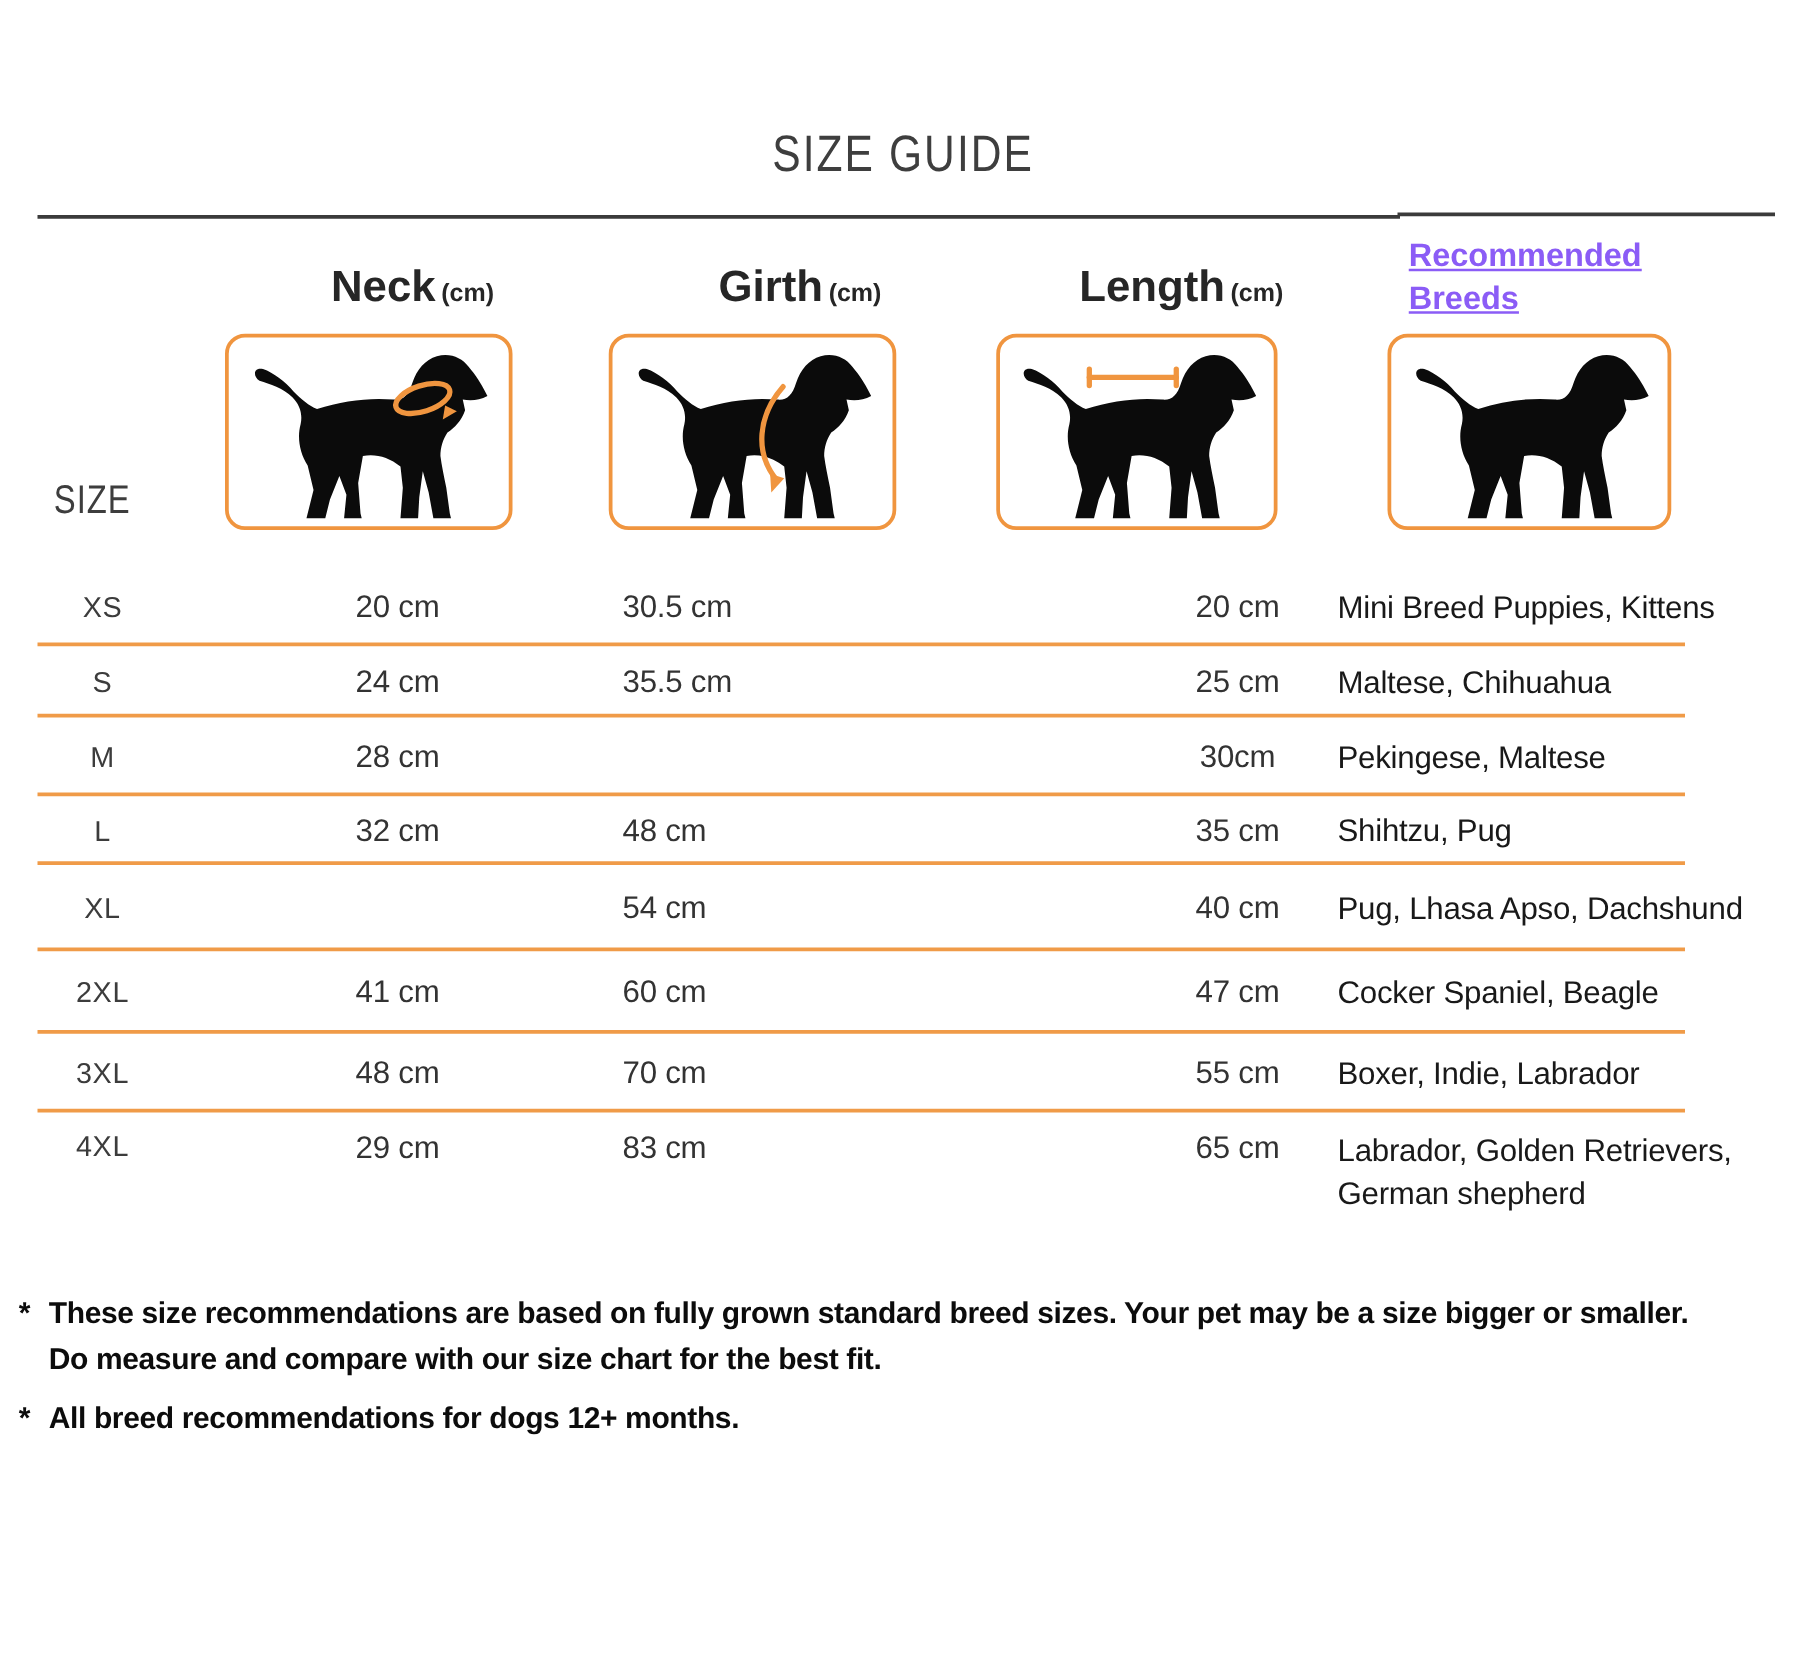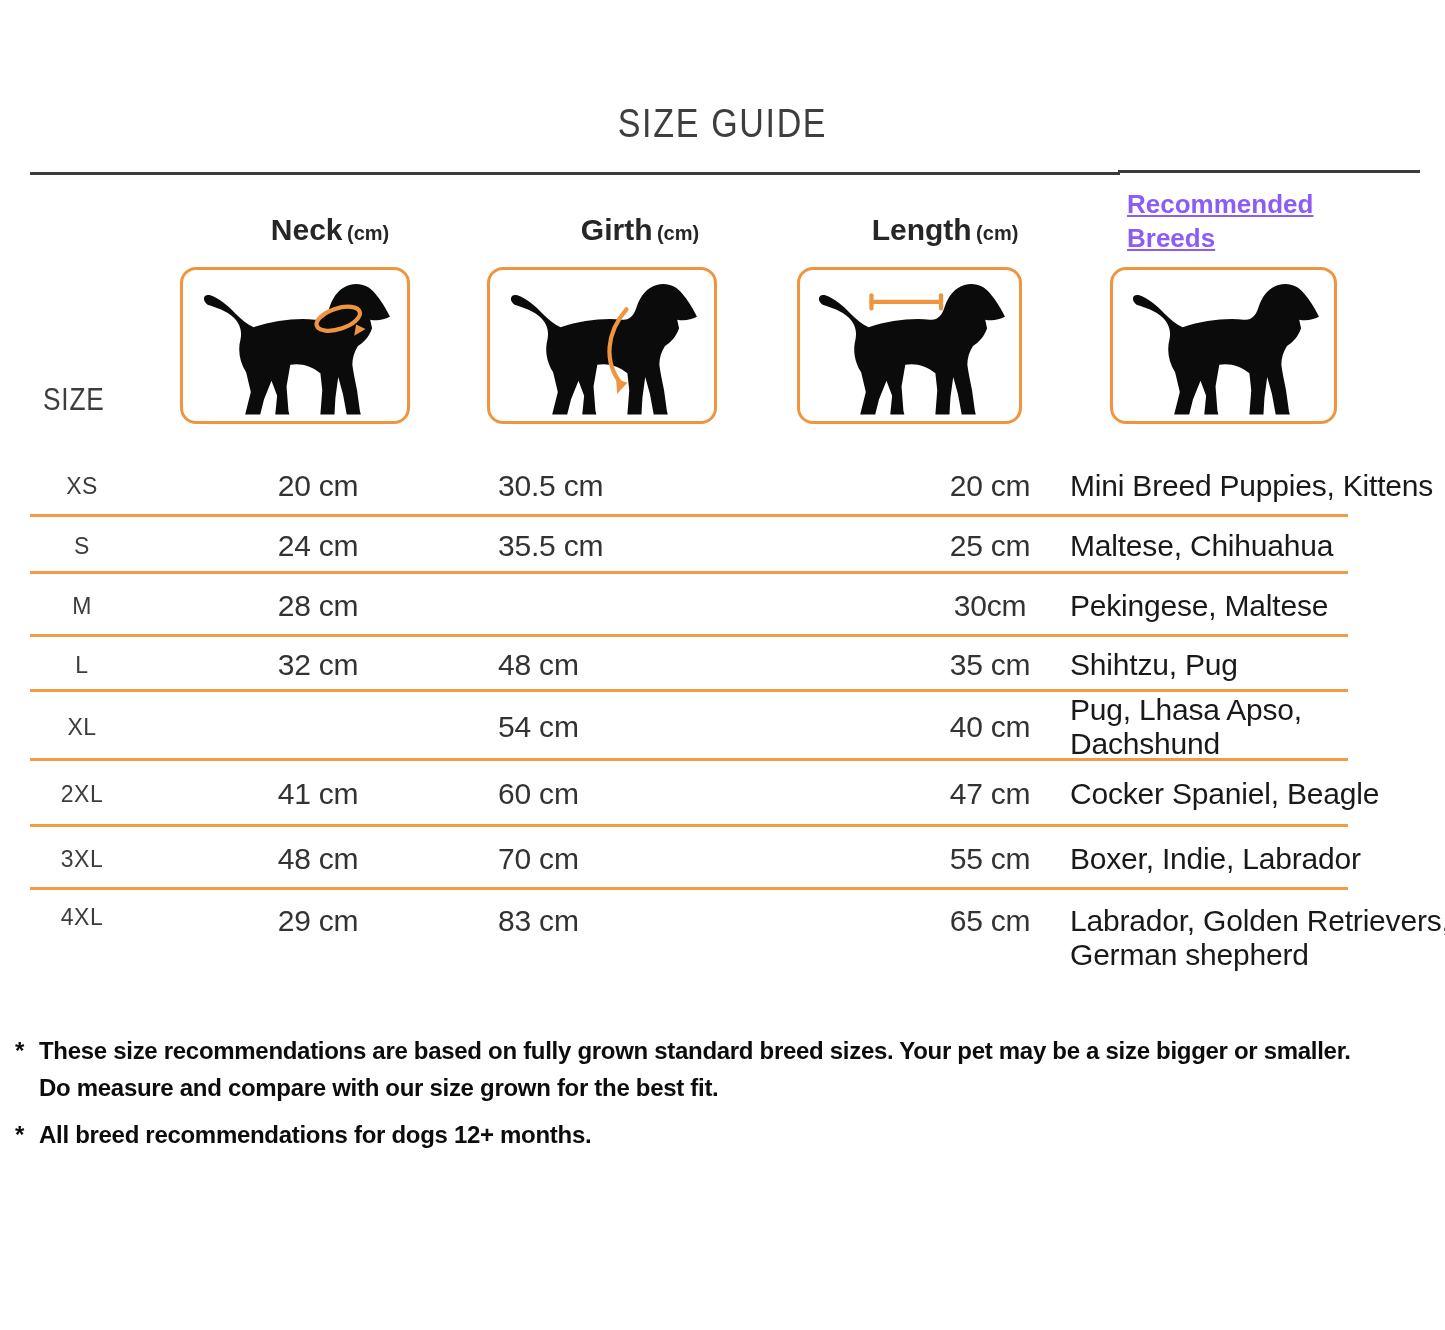--- a/index.html
+++ b/index.html
@@ -9,21 +9,21 @@
 
   .title{position:absolute;top:100px;left:0;width:100%;margin:0;text-align:center;
          font-size:41px;font-weight:300;color:#3e3e3e;letter-spacing:2px;
          transform:scaleX(.83);transform-origin:center;}
 
   .top-rule{position:absolute;height:3px;background:#3b3b3b;}
   .top-rule.seg1{left:30px;top:172px;width:1090px;}
   .top-rule.seg2{left:1118px;top:170px;width:302px;}
 
   .hdr{position:absolute;top:211px;text-align:center;color:#262626;line-height:38px;white-space:nowrap;}
-  .hdr-label{font-size:30px;font-weight:700;}
+  .hdr-label{font-size:35px;font-weight:700;}
   .hdr-unit{font-size:20px;font-weight:600;}
   .hdr-neck{left:185px;width:290px;}
   .hdr-girth{left:495px;width:290px;}
   .hdr-length{left:800px;width:290px;}
   .hdr-breeds{position:absolute;left:1127px;width:220px;top:187px;
               font-size:26px;font-weight:700;line-height:34px;color:#8b5cf6;text-decoration:underline;}
 
   .size-label{position:absolute;left:43px;top:381px;font-size:32px;color:#3d3d3d;
               letter-spacing:1px;transform:scaleX(.82);transform-origin:left center;}
 
@@ -39,21 +39,21 @@
   .t-row{position:relative;}
   .t-row:nth-child(1){height:62px;}
   .t-row:nth-child(2){height:57px;}
   .t-row:nth-child(3){height:63px;}
   .t-row:nth-child(4){height:55px;}
   .t-row:nth-child(5){height:69px;}
   .t-row:nth-child(6){height:66px;}
   .t-row:nth-child(7){height:63px;}
   .t-row:nth-child(8){height:115px;}
   .cell{position:absolute;top:50%;transform:translateY(-50%);
-        font-size:30px;color:#333333;letter-spacing:-0.2px;}
+        font-size:25px;color:#333333;letter-spacing:-0.2px;}
   .t-row:last-child .cell{top:14px;transform:none;}
   .c-size{left:0;width:104px;text-align:center;font-size:23px;color:#3c3c3c;letter-spacing:.5px;}
   .c-neck{left:150px;width:276px;text-align:center;}
   .c-girth{left:468px;width:276px;text-align:left;}
   .c-length{left:822px;width:276px;text-align:center;}
   .c-breeds{left:1040px;width:380px;text-align:left;color:#191919;line-height:34px;white-space:pre-line;}
   .row-divider{position:absolute;left:0;bottom:0;width:1318px;height:3px;background:#F09B48;}
   .t-row:last-child .row-divider{display:none;}
 
   .notes{position:absolute;left:15px;top:1032px;width:1425px;color:#0c0c0c;}
@@ -204,21 +204,21 @@
 German shepherd</span>
 
   </div>
 </div>
 
   <div class="notes">
   <div class="note">
     <span class="note-marker">*</span>
     <span class="note-text">
           <div>These size recommendations are based on fully grown standard breed sizes. Your pet may be a size bigger or smaller.</div>
-          <div>Do measure and compare with our size grown for the best fit.</div>
+          <div>Do measure and compare with our size chart for the best fit.</div>
         </span>
   </div>
 
   <div class="note">
     <span class="note-marker">*</span>
     <span class="note-text">
           <div>All breed recommendations for dogs 12+ months.</div>
         </span>
   </div>
 </div>

